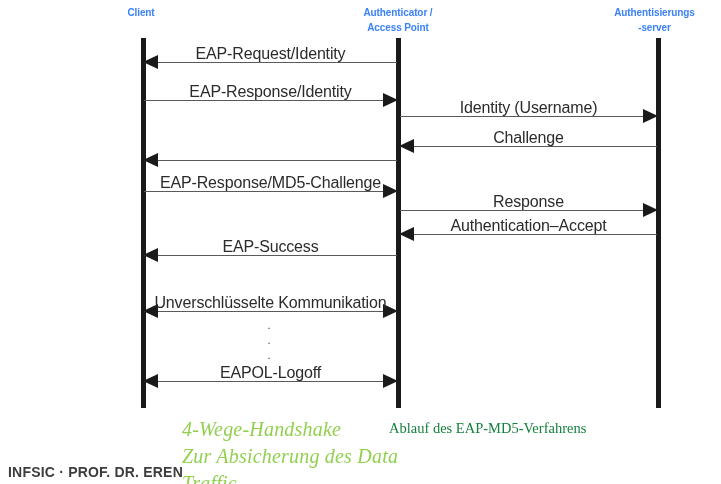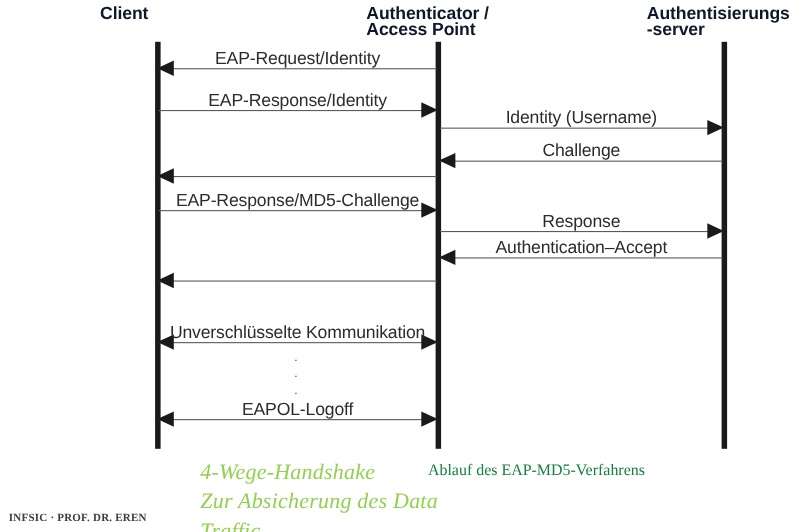--- a/index.html
+++ b/index.html
@@ -12,25 +12,25 @@
     height: 484px;
     position: relative;
     overflow: hidden;
     font-family: "Liberation Sans", sans-serif;
     color: #231f20;
   }
 
   
   .actor-title {
     position: absolute;
-    font-size: 16px;
+    font-size: 10px;
     font-weight: bold;
     line-height: 15px;
-    text-align: left;
-    color: #0f172a;
+    text-align: center;
+    color: #3b82f6;
     white-space: pre-line;
     letter-spacing: -0.1px;
   }
   #actor-title-0 { left: 91px;  top: 5px;  width: 100px; }
   #actor-title-1 { left: 333px; top: 5px;  width: 130px; }
   #actor-title-2 { left: 588px; top: 5px;  width: 133px; }
 
   
   .lifeline {
     position: absolute;
@@ -105,22 +105,22 @@
   .caption-black {
     position: absolute;
     font-family: "Liberation Serif", serif;
     font-size: 14.5px;
     line-height: 18px;
     color: #15803d;
     white-space: nowrap;
   }
   .footer-note {
     position: absolute;
-    font-family: Liberation Serif, serif;
-    font-size: 10px;
+    font-family: Liberation Sans, sans-serif;
+    font-size: 14px;
     font-weight: bold;
     line-height: 12px;
     color: #3d3d3d;
     letter-spacing: 0.2px;
     white-space: nowrap;
   }
 </style>
 </head>
 <body>
 
@@ -179,20 +179,21 @@
 
 <div class="msg" style="left:400px; width:257px; top:226px;">
   <div class="line"></div>
   <div class="head left"></div>
   <div class="label">Authentication–Accept</div>
 </div>
 
 <div class="msg" style="left:144px; width:253px; top:247px;">
   <div class="line"></div>
   <div class="head left"></div>
+  <div class="label">EAP-Success</div>
 </div>
 
 <div class="msg" style="left:144px; width:253px; top:303px;">
   <div class="line"></div>
   <div class="head left"></div>
   <div class="head right"></div>
   <div class="label">Unverschlüsselte Kommunikation</div>
 </div>
 
 <div class="dots" style="left:259px; top:318px;">

